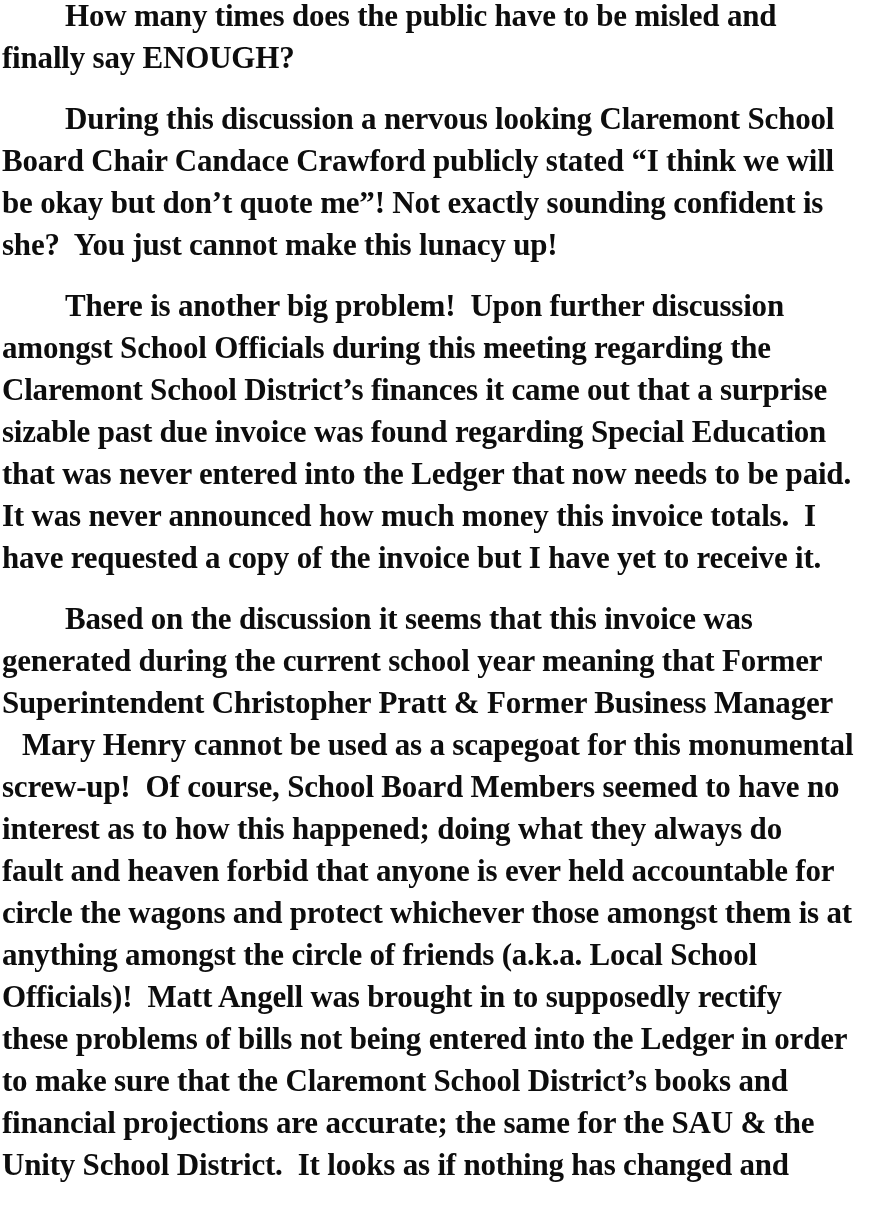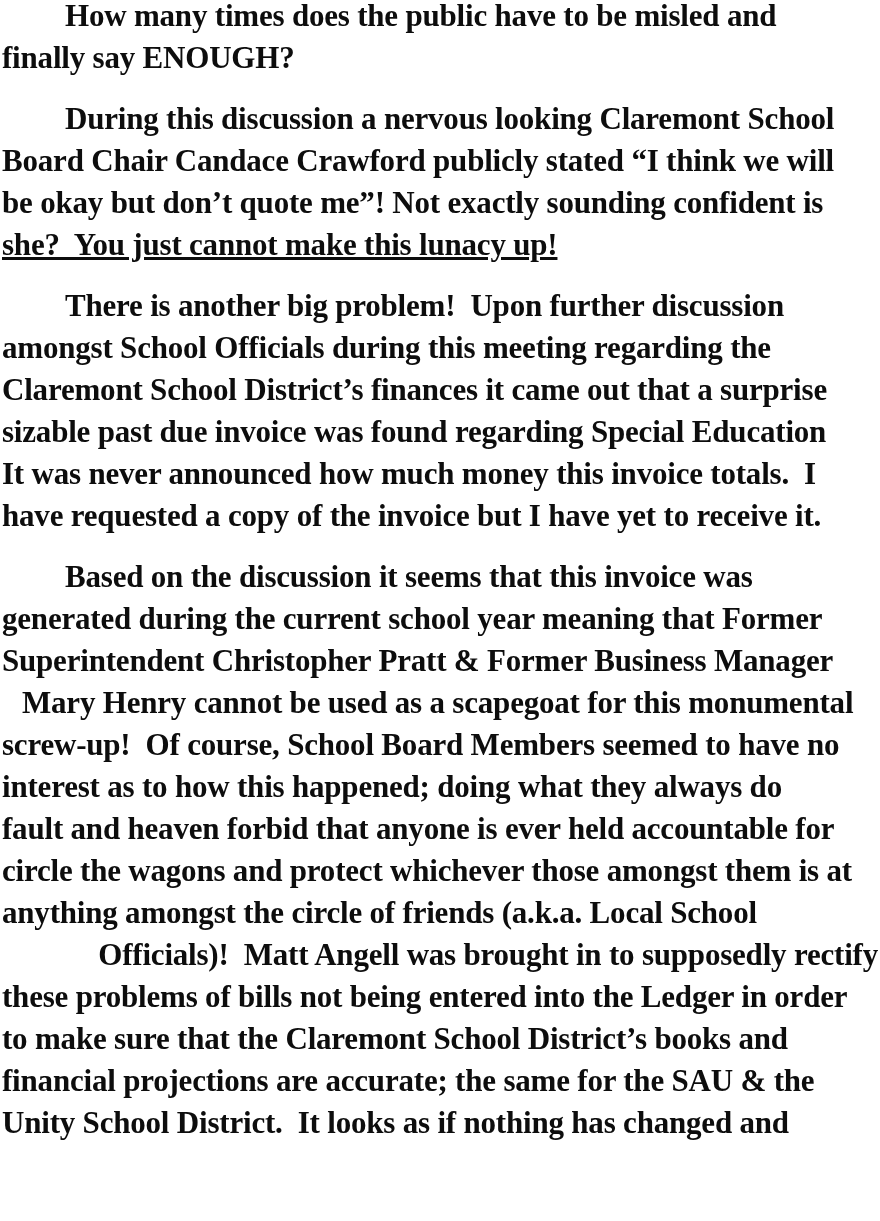--- a/index.html
+++ b/index.html
@@ -41,42 +41,43 @@
 
   <p class="para">
     <span class="line indent" style="display: block;">How many times does the public have to be misled and</span>
     <span class="line" style="display: block;">finally say ENOUGH?</span>
   </p>
 
   <p class="para">
     <span class="line indent" style="display: block;">During this discussion a nervous looking Claremont School</span>
     <span class="line" style="display: block;">Board Chair Candace Crawford publicly stated “I think we will</span>
     <span class="line" style="display: block;">be okay but don’t quote me”! Not exactly sounding confident is</span>
-    <span class="line" style="display: block; text-decoration: underline;">she?  You just cannot make this lunacy up!</span>
+    <span class="line" style="display: block;">she?  You just cannot make this lunacy up!</span>
   </p>
 
   <p class="para">
     <span class="line indent" style="display: block;">There is another big problem!  Upon further discussion</span>
     <span class="line" style="display: block;">amongst School Officials during this meeting regarding the</span>
     <span class="line" style="display: block;">Claremont School District’s finances it came out that a surprise</span>
     <span class="line" style="display: block;">sizable past due invoice was found regarding Special Education</span>
+    <span class="line" style="display: block;">that was never entered into the Ledger that now needs to be paid.</span>
     <span class="line" style="display: block;">It was never announced how much money this invoice totals.  I</span>
     <span class="line" style="display: block;">have requested a copy of the invoice but I have yet to receive it.</span>
   </p>
 
   <p class="para">
     <span class="line indent" style="display: block;">Based on the discussion it seems that this invoice was</span>
     <span class="line" style="display: block;">generated during the current school year meaning that Former</span>
     <span class="line" style="display: block;">Superintendent Christopher Pratt &amp; Former Business Manager</span>
     <span class="line" style="display: block; margin-left: 20px;">Mary Henry cannot be used as a scapegoat for this monumental</span>
     <span class="line" style="display: block;">screw-up!  Of course, School Board Members seemed to have no</span>
     <span class="line" style="display: block;">interest as to how this happened; doing what they always do</span>
     <span class="line" style="display: block;">fault and heaven forbid that anyone is ever held accountable for</span>
     <span class="line" style="display: block;">circle the wagons and protect whichever those amongst them is at</span>
     <span class="line" style="display: block;">anything amongst the circle of friends (a.k.a. Local School</span>
-    <span class="line" style="display: block; text-align: right;">Officials)!  Matt Angell was brought in to supposedly rectify</span>
+    <span class="line" style="display: block;">Officials)!  Matt Angell was brought in to supposedly rectify</span>
     <span class="line" style="display: block;">these problems of bills not being entered into the Ledger in order</span>
     <span class="line" style="display: block;">to make sure that the Claremont School District’s books and</span>
     <span class="line" style="display: block;">financial projections are accurate; the same for the SAU &amp; the</span>
     <span class="line" style="display: block;">Unity School District.  It looks as if nothing has changed and</span>
   </p>
 
 </div>
 
 </body></html>

